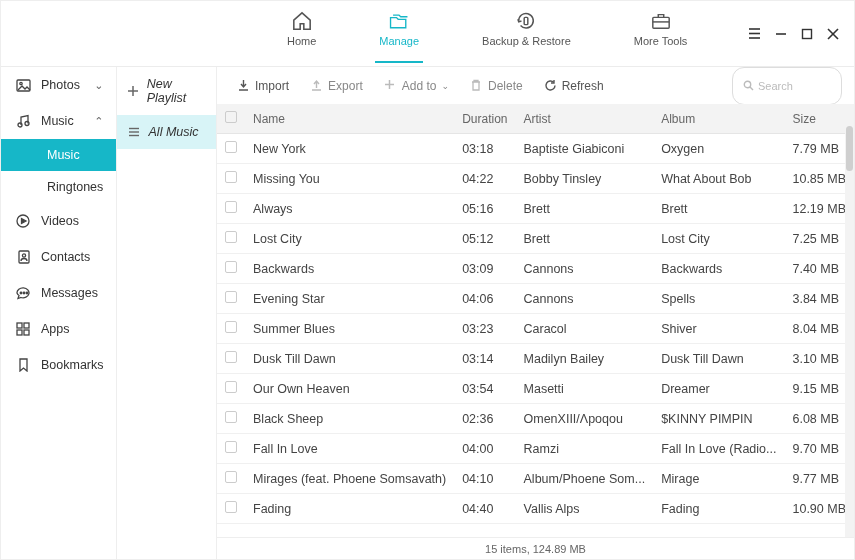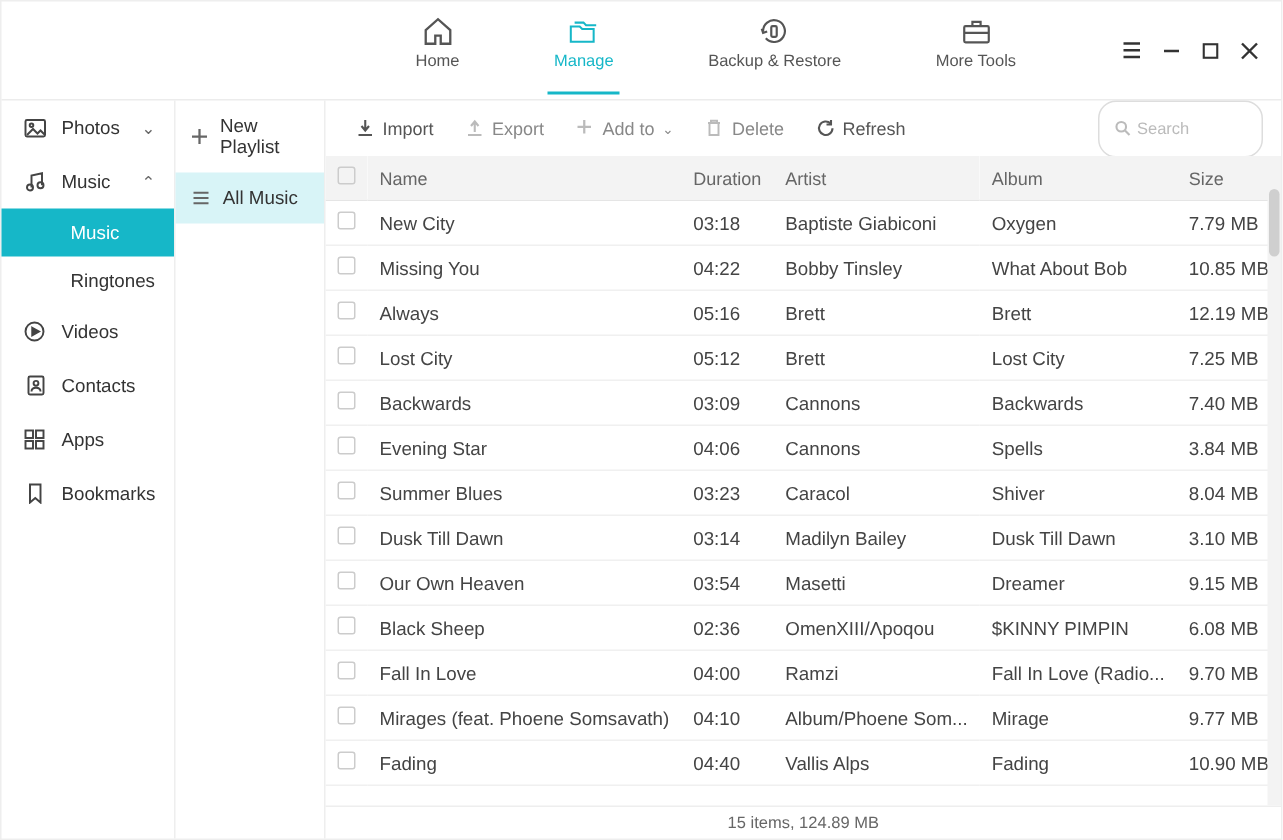--- a/index.html
+++ b/index.html
@@ -5,42 +5,42 @@
 *{margin:0;padding:0;box-sizing:border-box;font-family:-apple-system,BlinkMacSystemFont,"Segoe UI",Arial,sans-serif;}
 body{width:855px;height:560px;overflow:hidden;background:#fbfbfb;}
 .app{display:flex;flex-direction:column;width:855px;height:560px;background:#fff;border:1px solid #eee;}
 
 
 .titlebar{height:65px;display:flex;align-items:center;padding:0 15px 0 20px;position:relative;}
 .device-area{display:flex;align-items:center;gap:8px;width:210px;}
 .phone-icon{width:12px;height:18px;border:1.5px solid #333;border-radius:2px;position:relative;}
 .phone-icon:after{content:"";position:absolute;bottom:1.5px;left:50%;transform:translateX(-50%);width:4px;height:1.2px;background:#333;border-radius:1px;}
 .device-text{font-size:12px;line-height:1.3;color:#333;}
-.nav-tabs{display:flex;gap:55px;position:absolute;left:272px;}
+.nav-tabs{display:flex;gap:55px;position:absolute;left:282px;}
 .nav-tab{display:flex;flex-direction:column;align-items:center;gap:4px;cursor:pointer;padding:6px 4px 14px;border-bottom:2px solid transparent;}
 .nav-tab.active{border-bottom-color:#16b7c8;}
 .nav-tab .nav-icon{width:22px;height:20px;display:flex;align-items:center;justify-content:center;}
 .nav-tab .nav-label{font-size:11px;color:#555;}
 .nav-tab.active .nav-label{color:#16b7c8;}
 .window-controls{margin-left:auto;display:flex;gap:14px;align-items:center;}
 
 
 .main{flex:1;display:flex;border-top:1px solid #ececec;min-height:0;}
 
 
 .sidebar{width:155px;border-right:1px solid #eee;display:flex;flex-direction:column;font-size:12.5px;}
 .side-item{display:flex;align-items:center;gap:10px;padding:10px 12px 10px 14px;cursor:pointer;color:#333;}
 .side-item .side-icon{width:16px;height:16px;display:flex;align-items:center;justify-content:center;color:#444;}
 .side-item .chev{margin-left:auto;font-size:11px;color:#666;}
 .side-sub{padding:9px 12px 9px 46px;cursor:pointer;font-size:12.5px;color:#333;}
 .side-sub.active{background:#16b7c8;color:#fff;}
 
 
 .playlist-col{width:135px;border-right:1px solid #eee;font-size:12.5px;}
-.playlist-row{display:flex;align-items:center;gap:8px;padding:10px 10px;cursor:pointer;color:#333;}
+.playlist-row{display:flex;align-items:center;gap:8px;padding:10px 10px;cursor:pointer;color:#333;font-style:italic;}
 .playlist-row.active{background:#d8f4f7;}
 .pl-icon{width:14px;height:12px;display:flex;align-items:center;justify-content:center;color:#666;}
 
 
 .content{flex:1;display:flex;flex-direction:column;min-height:0;}
 .toolbar{height:37px;display:flex;align-items:center;padding:0 12px;gap:5px;color:#888;font-size:12px;}
 .tool-btn{display:flex;align-items:center;gap:5px;padding:4px 8px;cursor:pointer;color:#888;justify-content:center;}
 .tool-btn.enabled{color:#555;}
 .search-box{margin-left:auto;width:110px;height:38px;border:1px solid #ddd;border-radius:12px;display:flex;align-items:center;gap:4px;padding:0 10px;color:#bbb;font-size:11px;}
 .t-icon{width:13px;height:13px;}
@@ -181,20 +181,31 @@
       </div>
       <div class="side-item">
         <span class="side-icon">
             <svg width="13" height="14" fill="none" stroke="#444" stroke-width="1.3">
               <rect x="2" y="1" width="10" height="12" rx="1"></rect>
               <circle cx="7" cy="5.5" r="1.6"></circle>
               <path d="M4 11 c0 -1.8 1.5 -2.5 3 -2.5 s3 .7 3 2.5"></path>
             </svg>
           </span>
         <span>Contacts</span>
+      </div>
+      <div class="side-item">
+        <span class="side-icon">
+            <svg width="15" height="13" fill="none" stroke="#444" stroke-width="1.3">
+              <path d="M1 6 a6 5 0 1 1 4 4.5 l-3 1 l1 -3 a6 5 0 0 1 -2 -2.5 z"></path>
+              <circle cx="5" cy="6" r=".8" fill="#444"></circle>
+              <circle cx="8" cy="6" r=".8" fill="#444"></circle>
+              <circle cx="11" cy="6" r=".8" fill="#444"></circle>
+            </svg>
+          </span>
+        <span>Messages</span>
       </div>
       <div class="side-item">
         <span class="side-icon">
             <svg width="14" height="14" fill="none" stroke="#444" stroke-width="1.3">
               <rect x="1" y="1" width="5" height="5"></rect>
               <rect x="8" y="1" width="5" height="5"></rect>
               <rect x="1" y="8" width="5" height="5"></rect>
               <rect x="8" y="8" width="5" height="5"></rect>
             </svg>
           </span>
@@ -296,21 +307,21 @@
               <th class="col-name">Name</th>
               <th class="col-duration">Duration</th>
               <th class="col-artist">Artist</th>
               <th class="col-album">Album</th>
               <th class="col-size">Size</th>
             </tr>
           </thead>
           <tbody id="tbody">
               <tr>
                 <td class="td-check"><span class="checkbox"></span></td>
-                <td class="col-name">New City</td>
+                <td class="col-name">New York</td>
                 <td class="col-duration">03:18</td>
                 <td class="col-artist">Baptiste Giabiconi</td>
                 <td class="col-album">Oxygen</td>
                 <td class="col-size">7.79 MB</td>
               </tr>
               <tr>
                 <td class="td-check"><span class="checkbox"></span></td>
                 <td class="col-name">Missing You</td>
                 <td class="col-duration">04:22</td>
                 <td class="col-artist">Bobby Tinsley</td>

